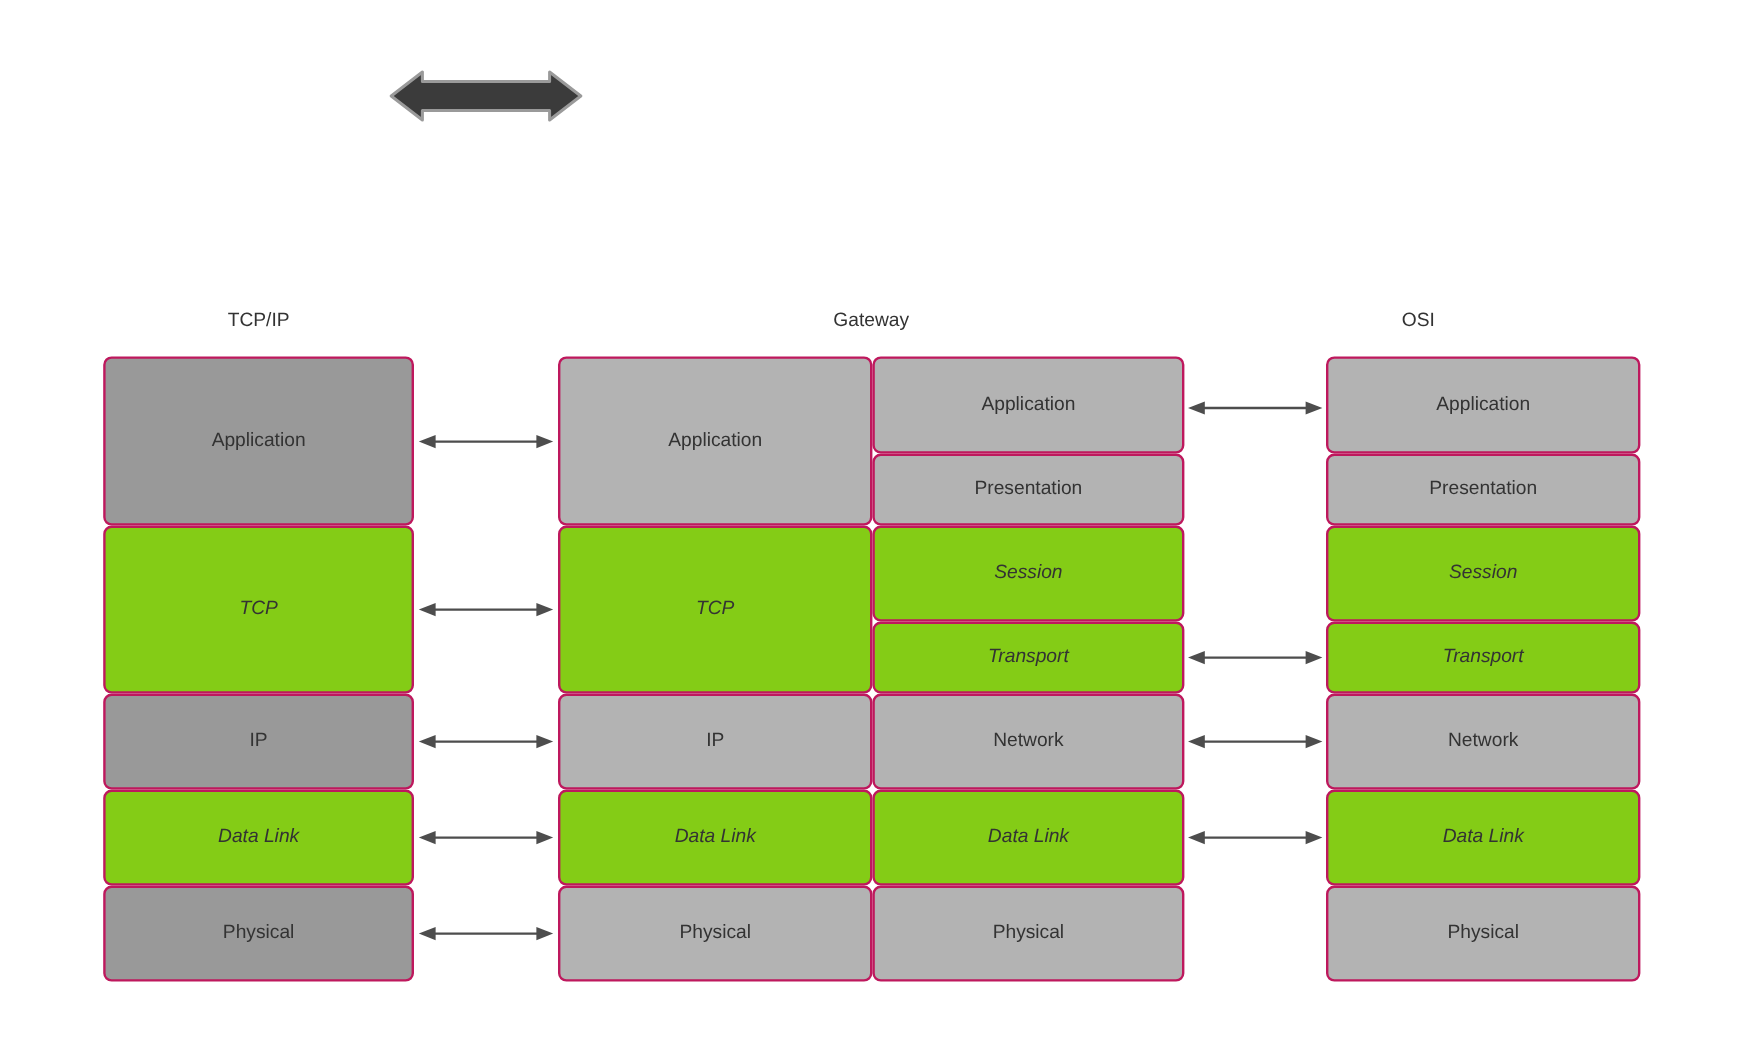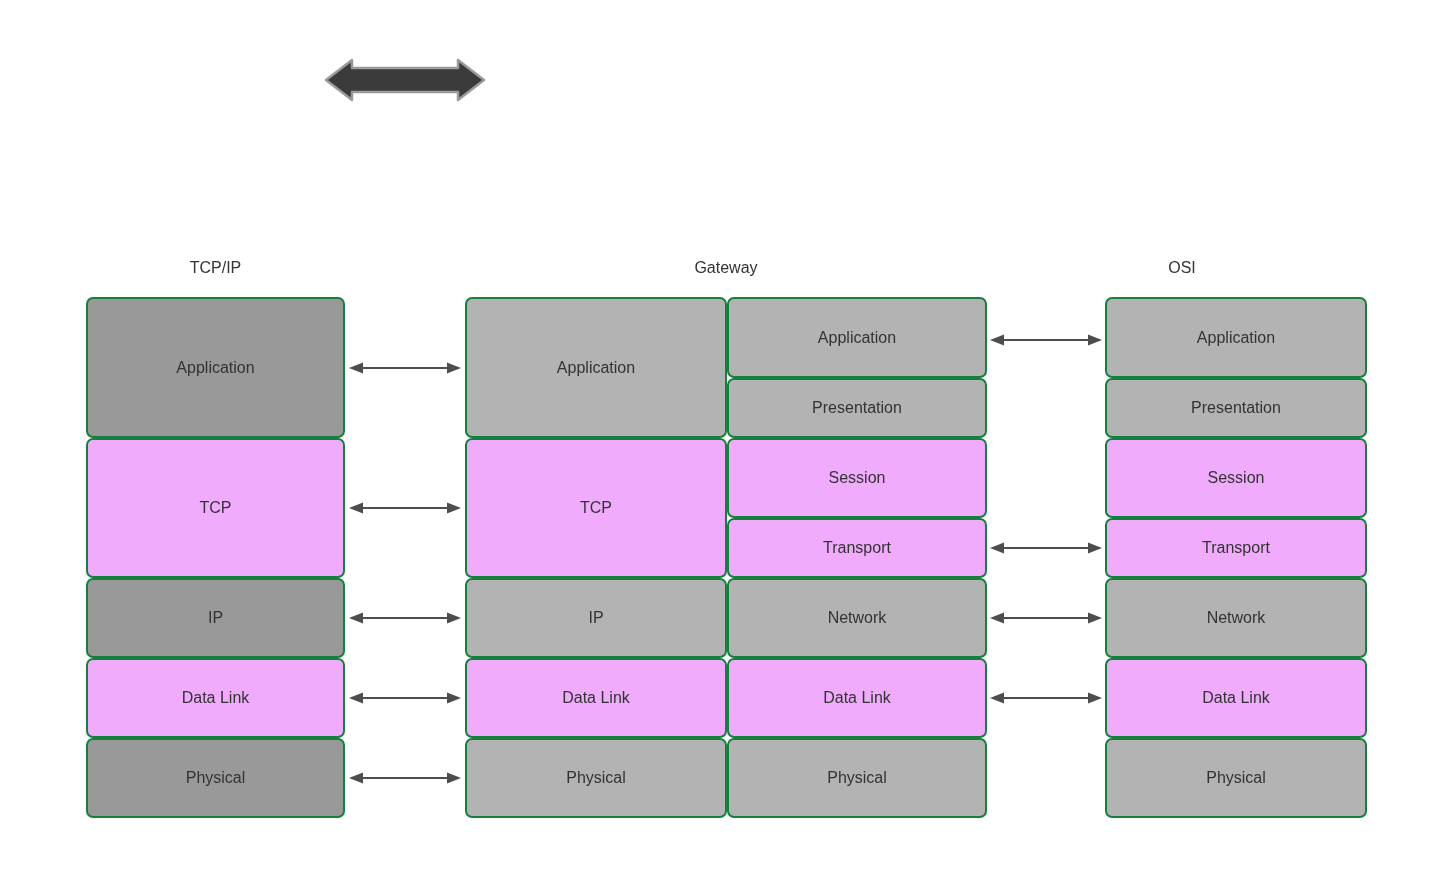--- a/index.html
+++ b/index.html
@@ -20,32 +20,32 @@
     height: 22px;
     line-height: 22px;
     text-align: center;
     font-size: 16px;
     color: #333333;
     white-space: nowrap;
   }
   .box {
     position: absolute;
     box-sizing: border-box;
-    border: 2px solid #15803d;
+    border: 2px solid #be185d;
     border-radius: 7px;
     display: flex;
     align-items: center;
     justify-content: center;
     font-size: 16px;
     color: #333333;
     text-align: center;
   }
   .fill-dark  { background: #999999; }
   .fill-light { background: #b3b3b3; }
-  .fill-white { background: #f0abfc; }
+  .fill-white { background: #84cc16; font-style: italic; }
   #arrow-overlay {
     position: absolute;
     left: 0; top: 0;
     width: 1452px;
     height: 880px;
     pointer-events: none;
   }
 </style>
 </head>
 <body>

